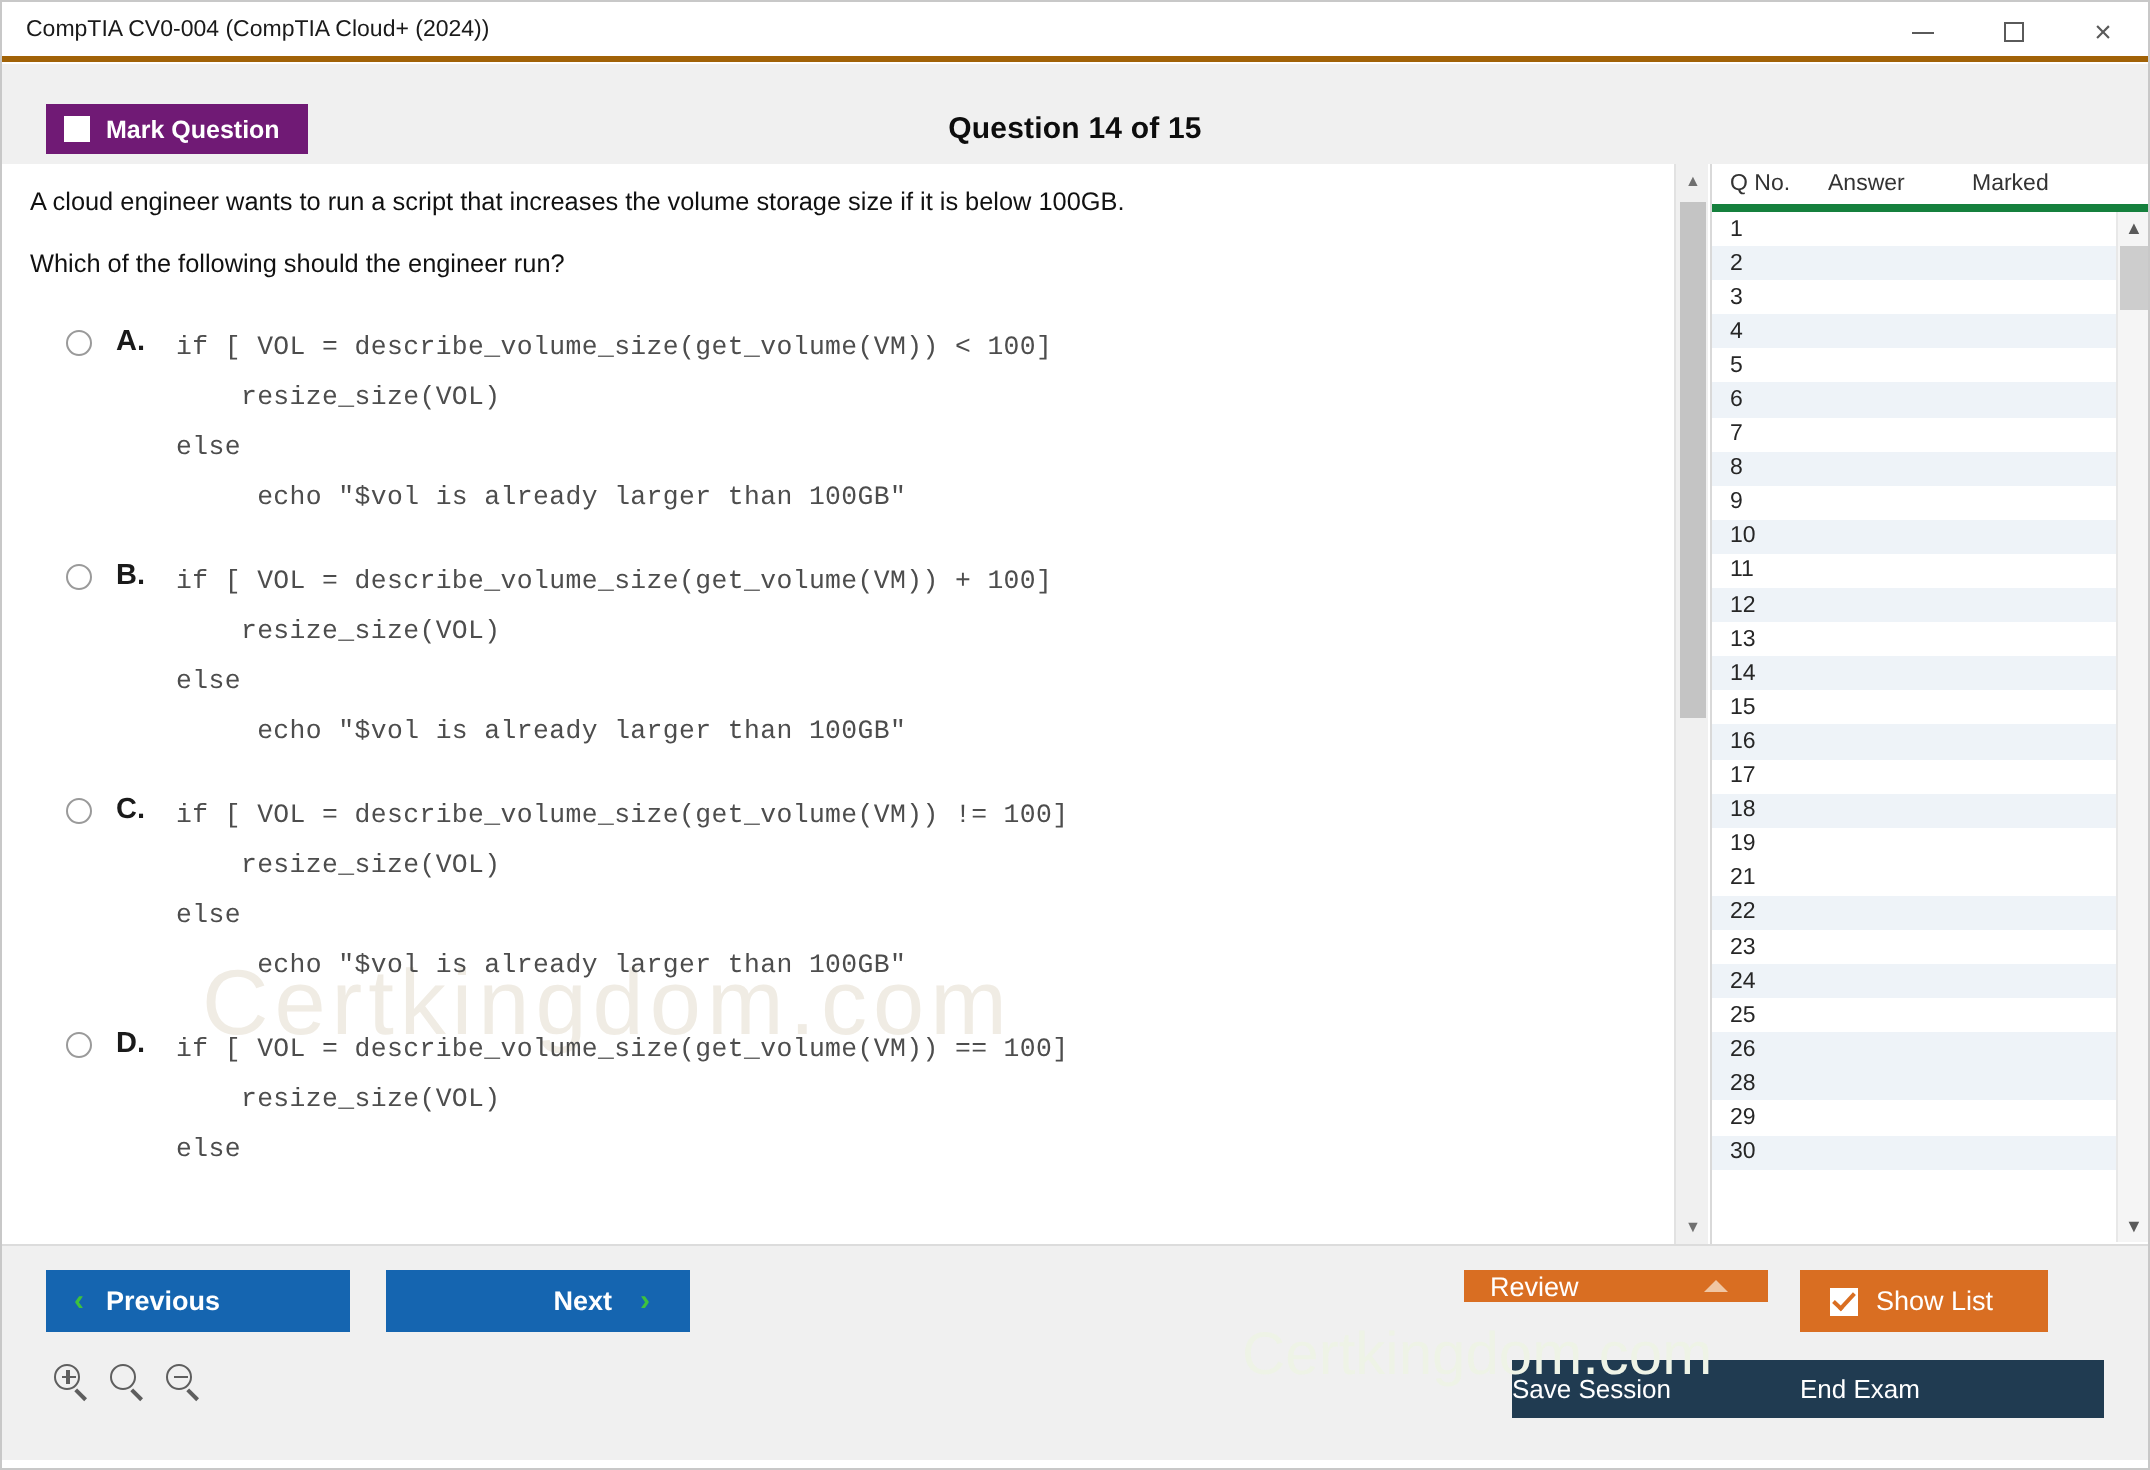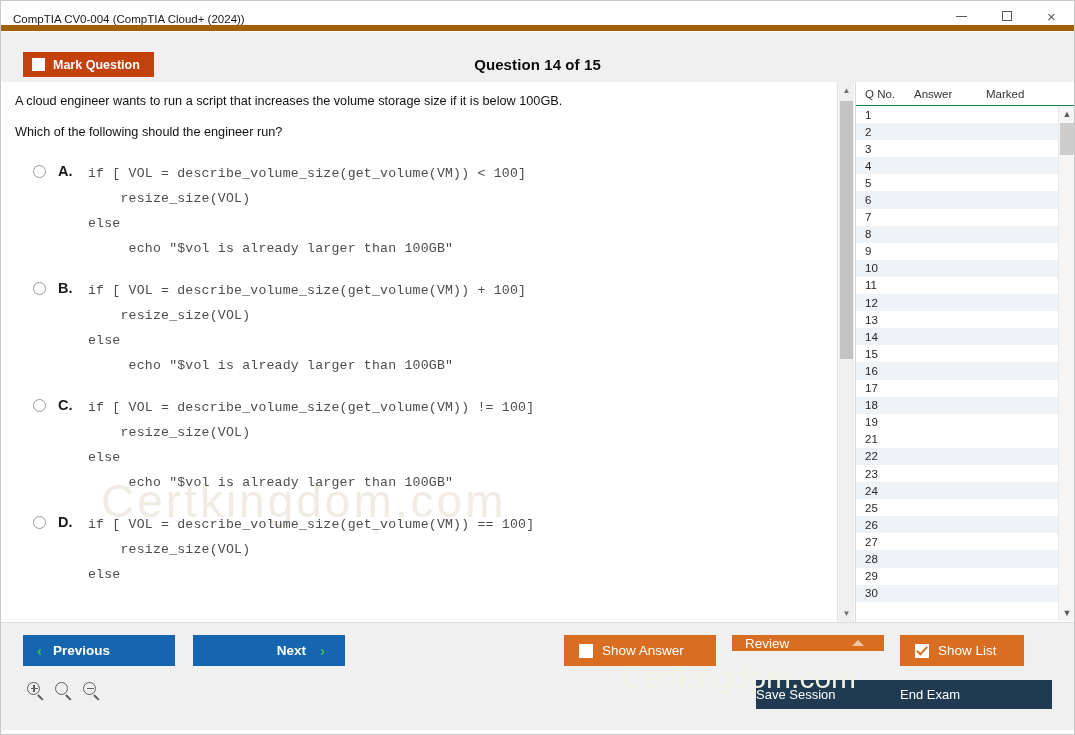--- a/index.html
+++ b/index.html
@@ -20,23 +20,23 @@
     border: 1px solid #c8c8c8;
   }
 
   
   .titlebar {
     position: absolute;
     top: 0; left: 0;
     width: 1073px;
     height: 30px;
     background: #ffffff;
-    border-bottom: 6px solid #a16207;
-    display: flex;
-    align-items: flex-end;
+    border-bottom: 3px solid #a16207;
+    display: flex;
+    align-items: center;
   }
   .titlebar-text {
     font-size: 11.5px;
     color: #1a1a1a;
     padding-left: 12px;
     white-space: nowrap;
   }
   .win-controls {
     position: absolute;
     right: 0; top: 0;
@@ -57,21 +57,21 @@
     position: absolute;
     top: 31px; left: 0;
     width: 1073px;
     height: 50px;
     background: #f0f0f0;
   }
   .mark-btn {
     position: absolute;
     left: 22px; top: 51px;
     height: 25px;
-    background: #c2410c;
+    background: #701a75;
     color: #ffffff;
     font-size: 12.5px;
     font-weight: bold;
     display: flex;
     align-items: center;
     padding: 0 14px 0 9px;
     cursor: pointer;
   }
   .mark-cb {
     width: 13px; height: 13px;
@@ -196,21 +196,21 @@
     background: #ffffff;
     border-left: 1px solid #d9d9d9;
   }
   .list-header {
     display: flex;
     height: 24px;
     align-items: center;
     font-size: 11.5px;
     color: #333333;
     background: #ffffff;
-    border-bottom: 1px solid #15803d;
+    border-bottom: 4px solid #15803d;
   }
   .lh-qno   { width: 58px; padding-left: 9px; }
   .lh-ans   { width: 72px; }
   .lh-mark  { width: 70px; }
 
   .list-body {
     position: relative;
     height: 515px;
     overflow: hidden;
   }
@@ -554,25 +554,20 @@
         <div class="list-row odd">
           <span class="lr-no">25</span>
           <span class="lr-ans"></span>
           <span class="lr-mark"></span>
         </div>
         <div class="list-row even">
           <span class="lr-no">26</span>
           <span class="lr-ans"></span>
           <span class="lr-mark"></span>
         </div>
-        <div class="list-row odd">
-          <span class="lr-no">27</span>
-          <span class="lr-ans"></span>
-          <span class="lr-mark"></span>
-        </div>
         <div class="list-row even">
           <span class="lr-no">28</span>
           <span class="lr-ans"></span>
           <span class="lr-mark"></span>
         </div>
         <div class="list-row odd">
           <span class="lr-no">29</span>
           <span class="lr-ans"></span>
           <span class="lr-mark"></span>
         </div>
@@ -596,24 +591,20 @@
   <div class="btn btn-blue btn-prev">
     <span class="chev">‹</span>
     <span class="lbl">Previous</span>
   </div>
 
   <div class="btn btn-blue btn-next">
     <span class="lbl">Next</span>
     <span class="chev">›</span>
   </div>
 
-  <div class="btn btn-orange btn-showanswer">
-    <span class="cb-white"></span>
-    <span>Show Answer</span>
-  </div>
 
   <div class="btn btn-orange btn-review">
     <span>Review</span>
     <span class="caret-up"></span>
   </div>
 
   <div class="btn btn-orange btn-showlist">
     <span class="cb-white checked"></span>
     <span>Show List</span>
   </div>

